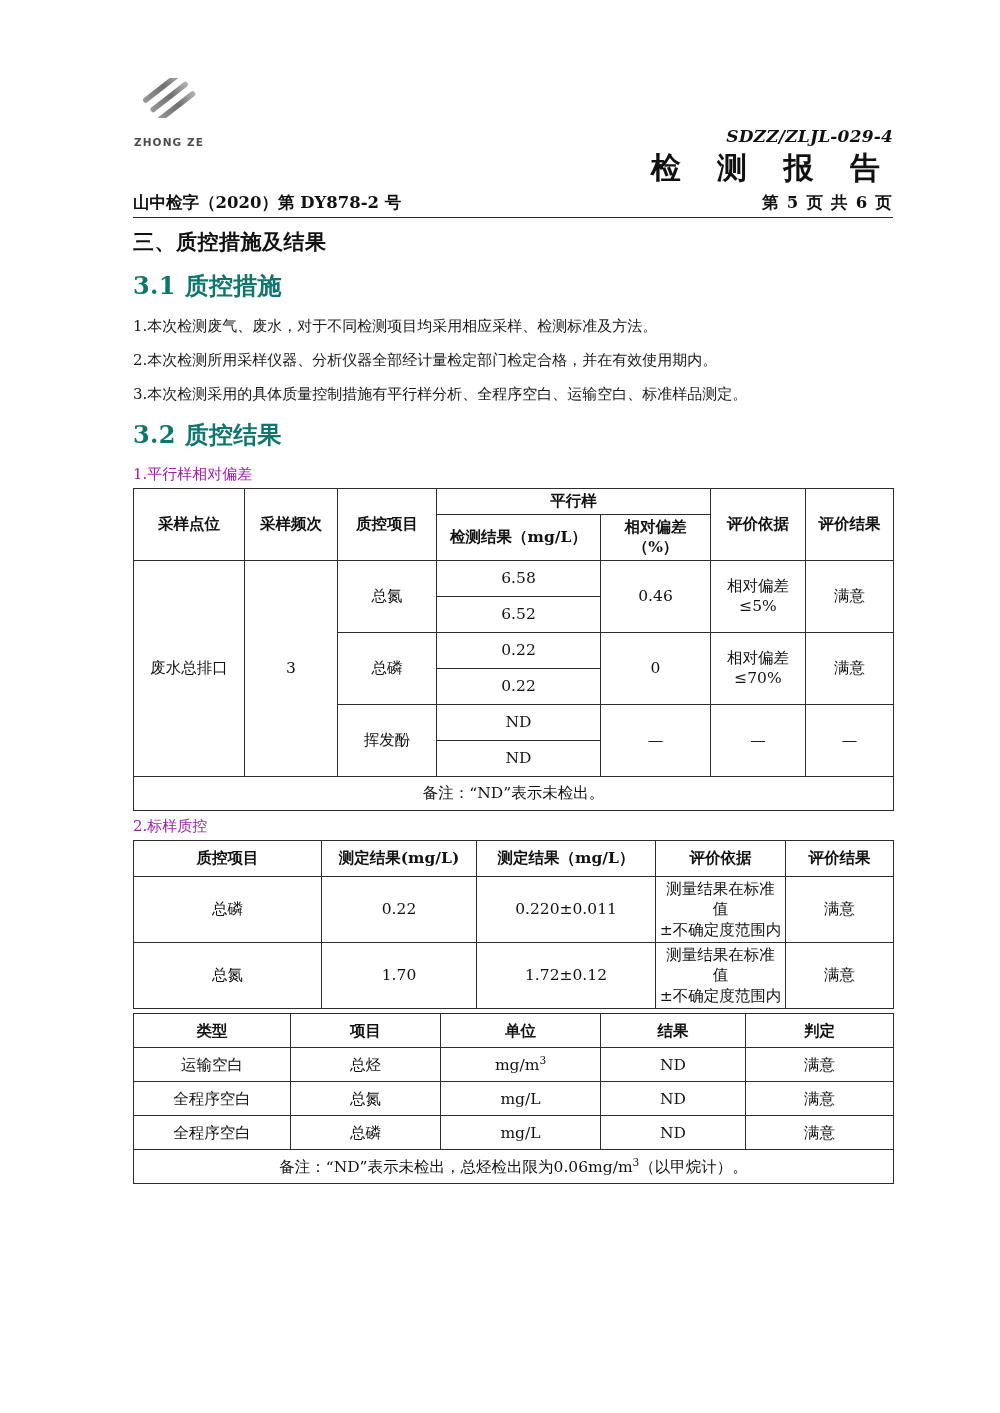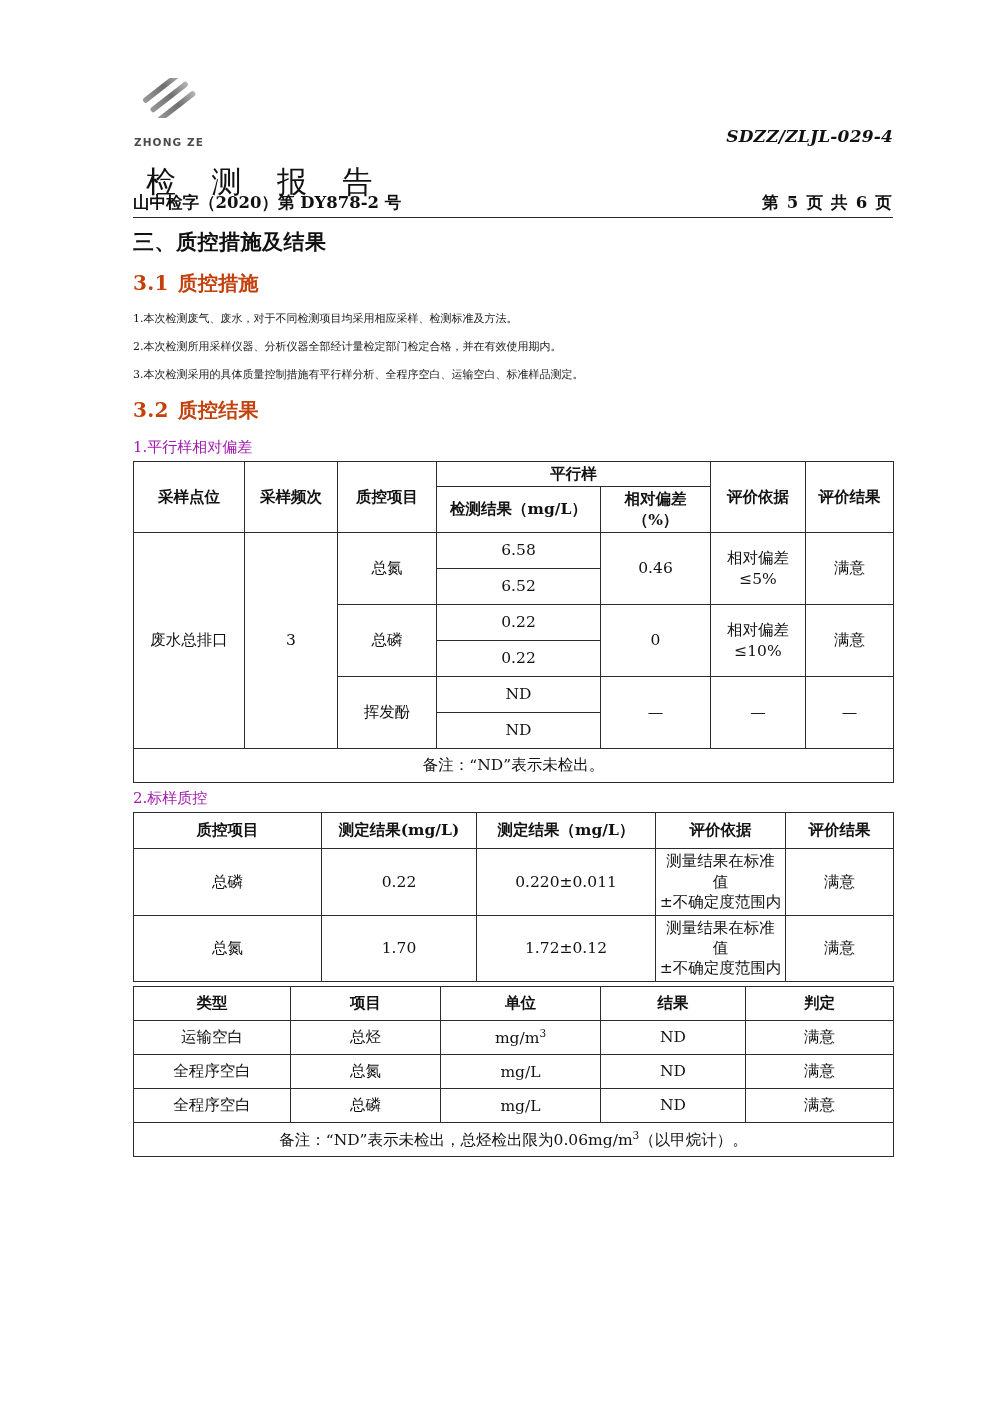--- a/index.html
+++ b/index.html
@@ -65,25 +65,25 @@
     font-weight: bold;
     font-style: italic;
     letter-spacing: 0.2px;
     color: #111;
     margin-left: 10px;
   }
 
   .doc-title {
     position: absolute;
     left: 0;
-    top: 84px;
-    width: 760px;
-    text-align: left;
+    top: 70px;
+    width: 760px;
+    text-align: right;
     font-size: 30px;
-    font-weight: normal;
+    font-weight: bold;
     letter-spacing: 13px;
     text-indent: 13px;
     color: #111;
   }
 
   .header-meta {
     position: absolute;
     left: 0;
     top: 114px;
     width: 760px;
@@ -125,30 +125,30 @@
   }
 
   h2.sec-h {
     font-size: 21px;
     font-weight: bold;
     margin: 0 0 12px 0;
     letter-spacing: 0.5px;
     color: #111;
   }
   h3.sub-h {
-    font-size: 20px;
+    font-size: 24px;
     font-weight: bold;
     margin: 14px 0 14px 0;
     letter-spacing: 0.3px;
-    color: #c2410c;
+    color: #0f766e;
   }
   h3.sub-h .num { margin-right: 9px; }
 
   p.para {
-    font-size: 11px;
+    font-size: 15px;
     line-height: 1.45;
     margin: 0 0 12px 0;
     color: #1a1a1a;
   }
 
   .tbl-caption {
     font-size: 15px;
     margin: 6px 0 4px 0;
     color: #a21caf;
   }
@@ -310,21 +310,21 @@
         <tr>
           <td class="val">6.52</td>
         </tr>
 
         <tr>
           <td rowspan="2">总磷</td>
           <td class="val">0.22</td>
           <td rowspan="2">0</td>
           <td rowspan="2" class="two-line">
             <span>相对偏差</span><br>
-            <span>≤10%</span>
+            <span>≤70%</span>
           </td>
           <td rowspan="2">满意</td>
         </tr>
         <tr>
           <td class="val">0.22</td>
         </tr>
 
         <tr>
           <td rowspan="2">挥发酚</td>
           <td class="val">ND</td>

